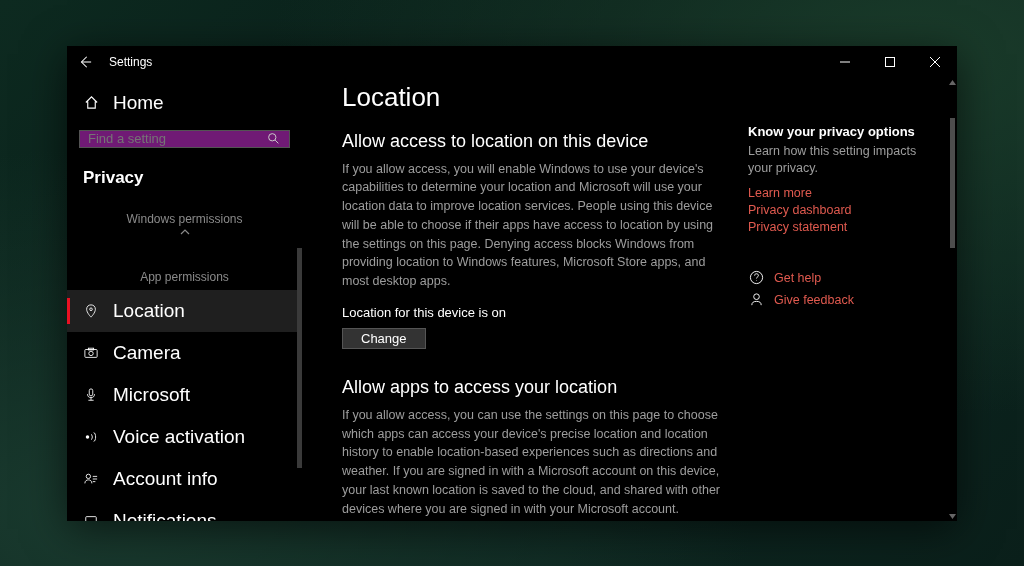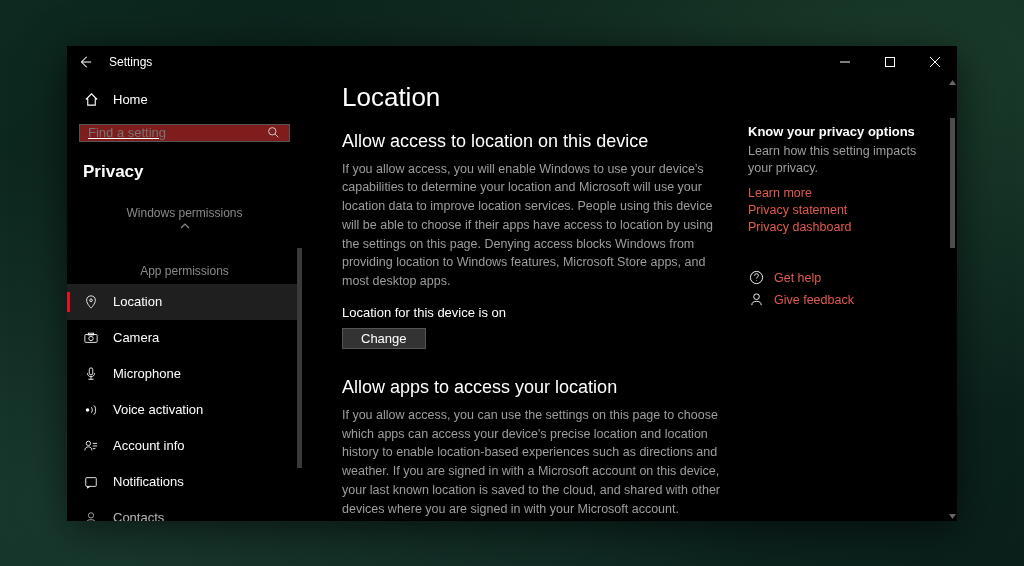--- a/index.html
+++ b/index.html
@@ -73,44 +73,43 @@
     flex-direction: column;
     padding-top: 4px;
     overflow: hidden;
     position: relative;
   }
   .nav-row {
     display: flex;
     align-items: center;
     gap: 14px;
     padding: 10px 16px;
-    font-size: 13px;
+    font-size: 19px;
     cursor: pointer;
     position: relative;
   }
   .nav-row.selected {
     background: #1f1f1f;
   }
   .nav-row.selected::before {
     content: '';
     position: absolute;
     left: 0; top: 8px; bottom: 8px;
     width: 3px;
     background: #e81123;
   }
   .nav-label { color: #fff; }
   .search-box {
     margin: 6px 12px 12px;
     border: 1px solid #535353;
-    background: #7f1d1d;
+    background: #701a75;
     height: 30px;
     display: flex;
     align-items: center;
     padding: 0 8px;
-    text-decoration: underline;
   }
   .search-box input {
     flex: 1;
     background: transparent;
     border: none;
     outline: none;
     color: #ccc;
     font-size: 13px;
   }
   .search-icon { color: #ccc; }
@@ -328,21 +327,21 @@
         </span>
         <span class="nav-label">Camera</span>
       </div>
       <div class="nav-row">
         <span class="icon">
           <svg width="14" height="14" viewBox="0 0 16 16">
               <rect x="6" y="1" width="4" height="8" rx="2" stroke="#fff" fill="none"></rect>
               <path d="M4 7 C4 10 6 11 8 11 C10 11 12 10 12 7 M8 11 V14 M5 14 H11" stroke="#fff" fill="none"></path>
             </svg>
         </span>
-        <span class="nav-label">Microphone</span>
+        <span class="nav-label">Microsoft</span>
       </div>
       <div class="nav-row">
         <span class="icon">
           <svg width="14" height="14" viewBox="0 0 16 16">
               <circle cx="4" cy="8" r="2" fill="#fff"></circle>
               <path d="M8 5 C10 5 10 11 8 11 M11 3 C14 3 14 13 11 13" stroke="#fff" fill="none"></path>
             </svg>
         </span>
         <span class="nav-label">Voice activation</span>
       </div>
@@ -389,22 +388,22 @@
         <h2 class="section-title">Allow apps to access your location</h2>
         <p class="body-text">If you allow access, you can use the settings on this page to choose which apps can access your device's precise location and location history to enable location-based experiences such as directions and weather. If you are signed in with a Microsoft account on this device, your last known location is saved to the cloud, and shared with other devices where you are signed in with your Microsoft account. Denying access only blocks the apps listed on this page from accessing your location.</p>
 
         
       </div>
 
       <div class="aside">
         <div class="aside-title">Know your privacy options</div>
         <div class="aside-desc">Learn how this setting impacts your privacy.</div>
         <a class="aside-link">Learn more</a>
+        <a class="aside-link">Privacy dashboard</a>
         <a class="aside-link">Privacy statement</a>
-        <a class="aside-link">Privacy dashboard</a>
 
         <div class="aside-action" style="margin-top:36px">
           <span class="icon">
             <svg width="15" height="15" viewBox="0 0 16 16">
                 <circle cx="8" cy="8" r="6.5" stroke="#fff" fill="none"></circle>
                 <path d="M6 6 C6 4.5 7 4 8 4 C9 4 10 4.5 10 6 C10 7.5 8 7.5 8 9 M8 11 V11.5" stroke="#fff" fill="none"></path>
               </svg>
           </span>
           <span>Get help</span>
         </div>

